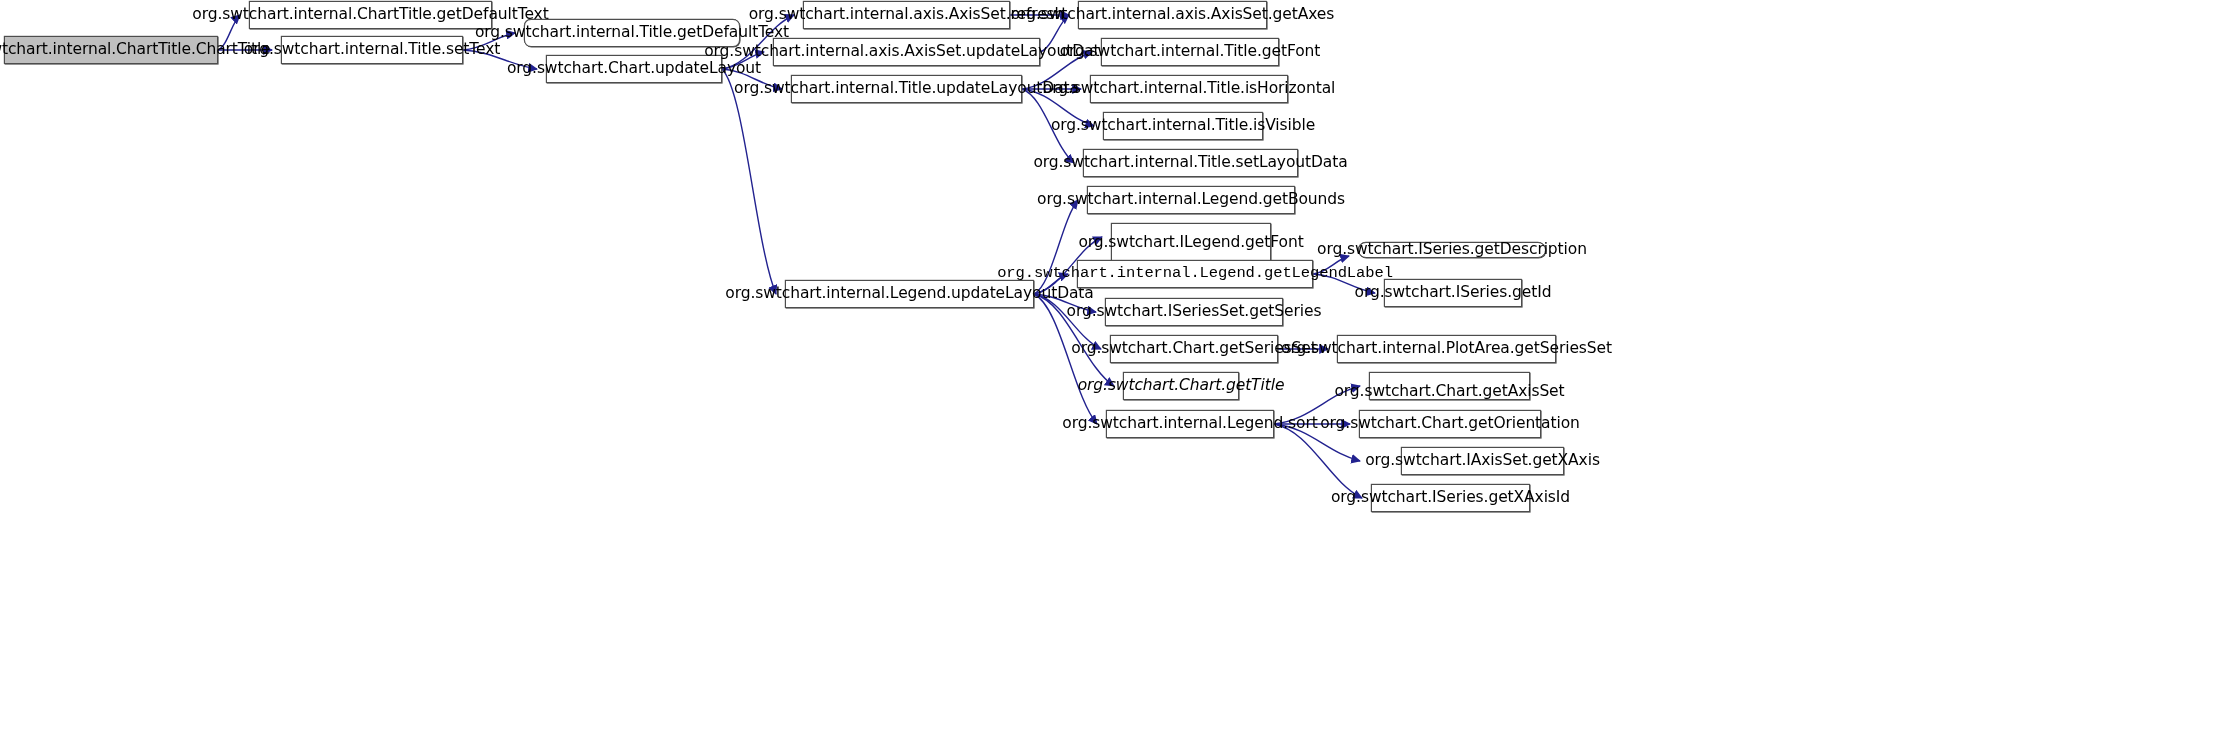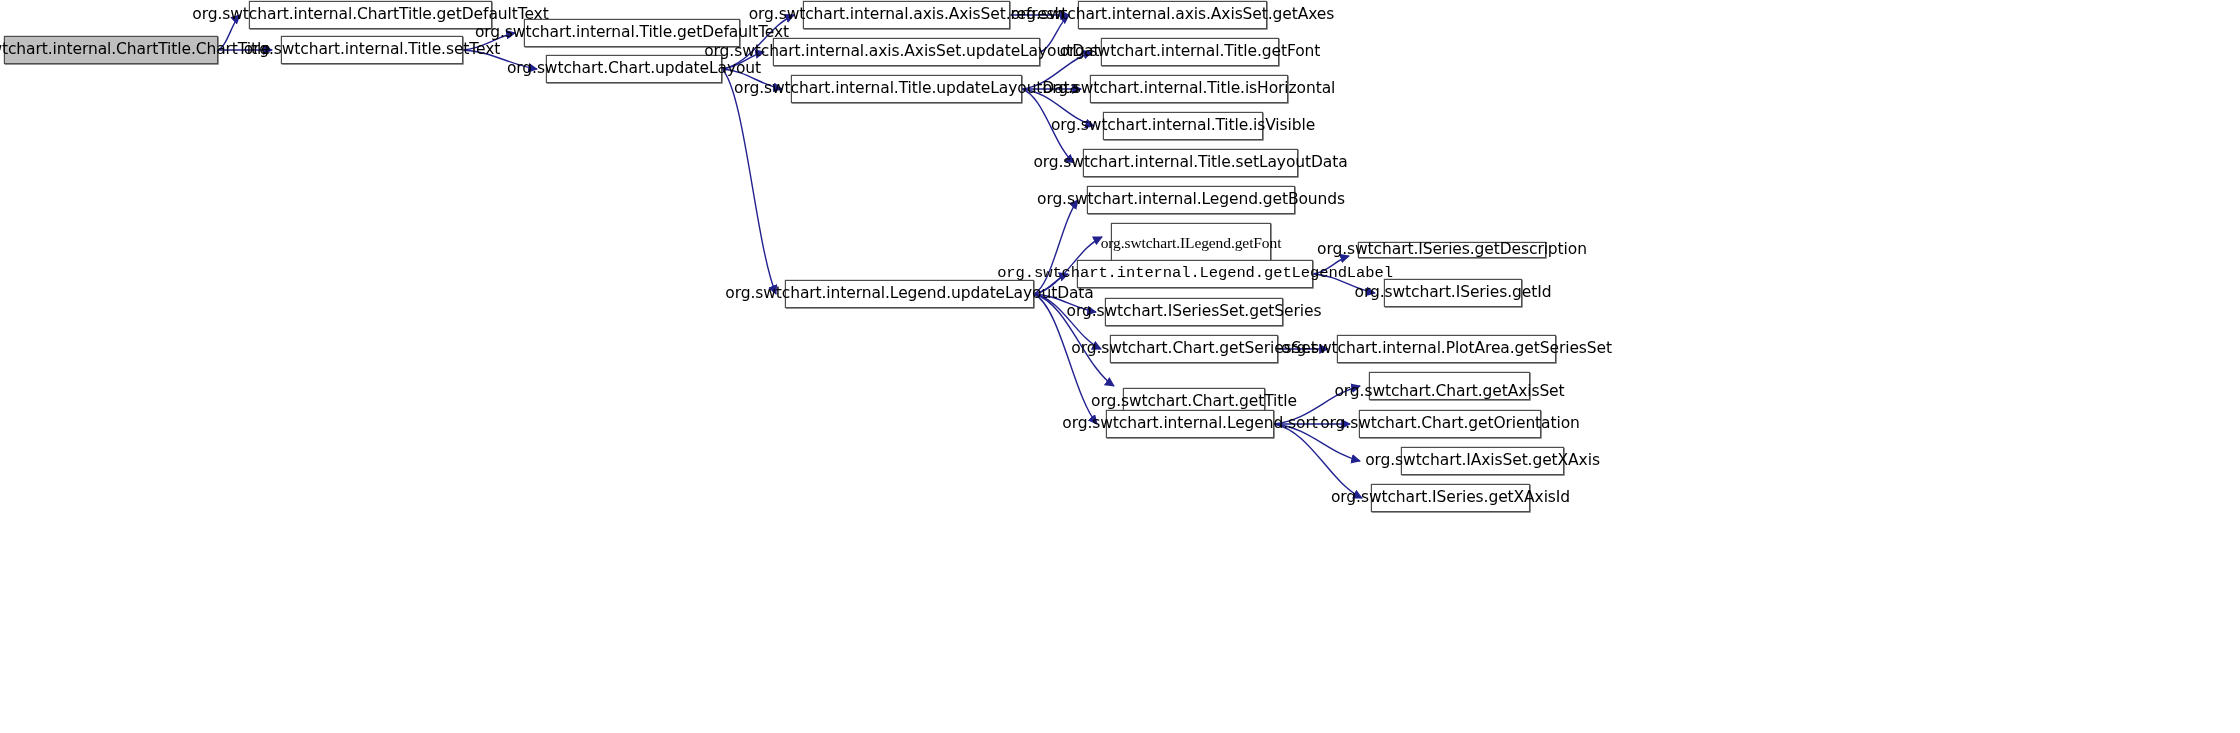--- a/index.html
+++ b/index.html
@@ -92,21 +92,21 @@
   <div id="node-layer">
       <div class="node thick root" style="left: 4px; top: 36px; width: 214px; height: 28px;">
         <span>org.swtchart.internal.ChartTitle.ChartTitle</span>
       </div>
       <div class="node thick" style="left: 249px; top: 1px; width: 243px; height: 28px;">
         <span>org.swtchart.internal.ChartTitle.getDefaultText</span>
       </div>
       <div class="node thick" style="left: 281px; top: 36px; width: 182px; height: 28px; justify-content: center;">
         <span>org.swtchart.internal.Title.setText</span>
       </div>
-      <div class="node thick" style="left: 524px; top: 19px; width: 216px; height: 28px;">
+      <div class="node thick" style="left: 524px; top: 19px; width: 216px; height: 28px; border-radius: 7px;">
         <span>org.swtchart.internal.Title.getDefaultText</span>
       </div>
       <div class="node thick" style="left: 546px; top: 55px; width: 176px; height: 28px;">
         <span>org.swtchart.Chart.updateLayout</span>
       </div>
       <div class="node thick" style="left: 803px; top: 1px; width: 207px; height: 28px;">
         <span>org.swtchart.internal.axis.AxisSet.refresh</span>
       </div>
       <div class="node thick" style="left: 773px; top: 38px; width: 267px; height: 28px;">
         <span>org.swtchart.internal.axis.AxisSet.updateLayoutData</span>
@@ -128,39 +128,39 @@
       </div>
       <div class="node thick" style="left: 1083px; top: 149px; width: 215px; height: 28px;">
         <span>org.swtchart.internal.Title.setLayoutData</span>
       </div>
       <div class="node thick" style="left: 785px; top: 280px; width: 249px; height: 28px;">
         <span>org.swtchart.internal.Legend.updateLayoutData</span>
       </div>
       <div class="node thick" style="left: 1087px; top: 186px; width: 208px; height: 28px;">
         <span>org.swtchart.internal.Legend.getBounds</span>
       </div>
-      <div class="node thick" style="left: 1111px; top: 223px; width: 160px; height: 40px; font-family: Liberation Serif, serif;">
+      <div class="node thick" style="left: 1111px; top: 223px; width: 160px; height: 40px;">
         <span>org.swtchart.ILegend.getFont</span>
       </div>
       <div class="node thick" style="left: 1077px; top: 260px; width: 236px; height: 28px; font-family: Liberation Mono, monospace;">
         <span>org.swtchart.internal.Legend.getLegendLabel</span>
       </div>
       <div class="node thick" style="left: 1105px; top: 298px; width: 178px; height: 28px;">
         <span>org.swtchart.ISeriesSet.getSeries</span>
       </div>
       <div class="node thick" style="left: 1110px; top: 335px; width: 168px; height: 28px;">
         <span>org.swtchart.Chart.getSeriesSet</span>
       </div>
-      <div class="node thick" style="left: 1123px; top: 388px; width: 142px; height: 28px;">
+      <div class="node thick" style="left: 1123px; top: 372px; width: 116px; height: 28px; font-style: italic;">
         <span>org.swtchart.Chart.getTitle</span>
       </div>
       <div class="node thick" style="left: 1106px; top: 410px; width: 168px; height: 28px;">
         <span>org.swtchart.internal.Legend.sort</span>
       </div>
-      <div class="node thick" style="left: 1358px; top: 242px; width: 188px; height: 16px;">
+      <div class="node thick" style="left: 1358px; top: 242px; width: 188px; height: 16px; border-radius: 9px;">
         <span>org.swtchart.ISeries.getDescription</span>
       </div>
       <div class="node thick" style="left: 1384px; top: 279px; width: 138px; height: 28px;">
         <span>org.swtchart.ISeries.getId</span>
       </div>
       <div class="node thick" style="left: 1337px; top: 335px; width: 219px; height: 28px;">
         <span>org.swtchart.internal.PlotArea.getSeriesSet</span>
       </div>
       <div class="node thick" style="left: 1369px; top: 372px; width: 161px; height: 28px; align-items: flex-end;">
         <span>org.swtchart.Chart.getAxisSet</span>

